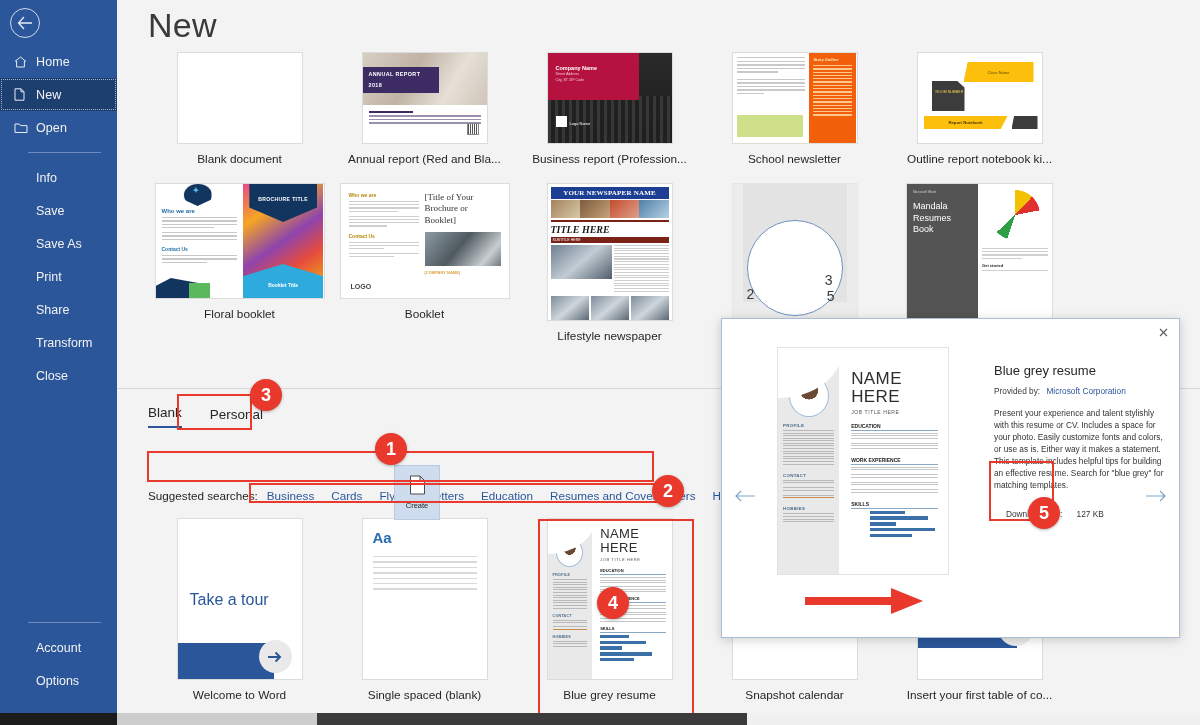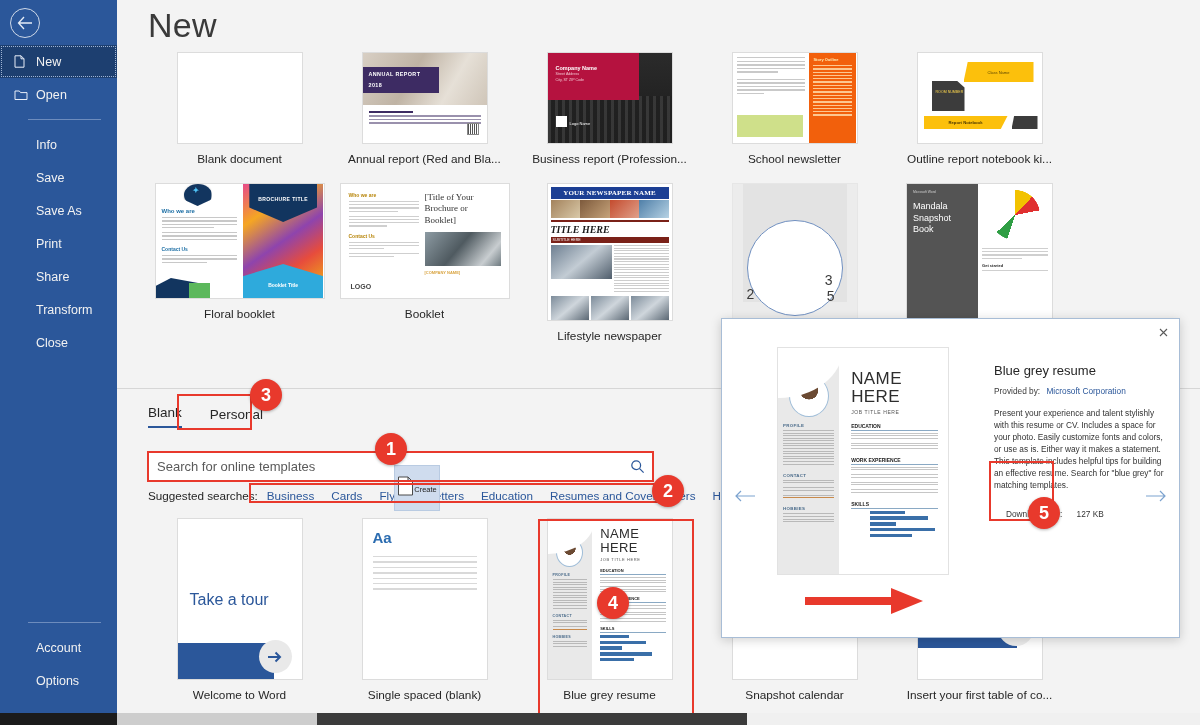--- a/index.html
+++ b/index.html
@@ -236,42 +236,50 @@
   #dlg-prev { left:10px; } #dlg-next { right:10px; }
   #dlg-thumb { position:absolute; left:55px; top:28px; }
   #dlg-info { position:absolute; left:272px; top:44px; width:175px; }
   #dlg-title { font-size:13px; font-weight:400; color:#262626; }
   #dlg-prov { font-size:8.3px; color:#3a3a3a; margin-top:8px; }
   #dlg-prov b { color:#2b579a; font-weight:400; margin-left:4px; }
   #dlg-desc { font-size:8.3px; color:#333; line-height:1.45; margin-top:11px; }
   #dlg-size { font-size:8.3px; color:#333; margin-top:18px; }
   #dlg-size span { margin-left:12px; }
   #create-btn {
-    position:absolute; left:277px; top:465px; width:46px; height:46px;
-    background:#cfdcee; border:1px solid #b9cbe2; display:flex; flex-direction:row;
+    position:absolute; left:277px; top:465px; width:46px; height:55px;
+    background:#cfdcee; border:1px solid #b9cbe2; display:flex; flex-direction:column;
     align-items:center; justify-content:center; cursor:pointer;
   }
   #create-btn .lbl { font-size:7.5px; color:#222; margin-top:2px; }
   
   #hscroll { position:absolute; left:117px; bottom:0; right:0; height:12px; background:#f0f0f0; }
   #hscroll .thumbb { position:absolute; left:200px; top:0; width:430px; height:12px; background:#3b3b3b; }
   #hscroll .left { position:absolute; left:0; top:0; width:200px; height:12px; background:#cdcdcd; }
   #botstrip { position:absolute; left:0; bottom:0; width:117px; height:12px; background:#1b1b1b; }
 </style>
 </head>
 <body>
 
 <div id="sidebar">
   <div id="back-btn">
     <svg width="16" height="14" viewBox="0 0 16 14">
         <path d="M7 1 L1.5 7 L7 13 M1.5 7 H15" stroke="#e6edf7" stroke-width="1.3" fill="none"></path>
       </svg>
   </div>
 
   <div class="nav-top">
+    <div class="nav-item">
+      <span class="ico">
+        <svg width="13" height="12" viewBox="0 0 13 12">
+            <path d="M1 5.5 L6.5 1 L12 5.5 M2.6 5 V11 H10.4 V5" stroke="#e8eef8" stroke-width="1" fill="none"></path>
+          </svg>
+      </span>
+      <span>Home</span>
+    </div>
     <div class="nav-item selected">
       <span class="ico">
         <svg width="11" height="13" viewBox="0 0 11 13">
             <path d="M1 .8 H7 L10 3.8 V12.2 H1 Z M7 .8 V3.8 H10" stroke="#e8eef8" stroke-width="1" fill="none"></path>
           </svg>
       </span>
       <span>New</span>
     </div>
     <div class="nav-item">
       <span class="ico">
@@ -555,21 +563,21 @@
         </div>
       </div>
       <div class="tlabel"></div>
     </div>
 
     <div class="tcell">
       <div class="tthumb">
         <div class="th-mand">
           <div class="left">
             <div class="ms">Microsoft Word</div>
-            <h6>Mandala Snapshot Book</h6>
+            <h6>Mandala Resumes Book</h6>
           </div>
           <div class="right">
             <div class="art"></div>
             <i style="margin-top:6px"></i>
               <i></i>
               <i></i>
               <i style="width:60%"></i>
             <b>Get started</b>
             <i></i>
           </div>
@@ -579,29 +587,20 @@
     </div>
   </div>
 
   <div id="divider"></div>
 
   <div id="tabs">
     <div class="tab active">Blank</div>
     <div class="tab">Personal</div>
   </div>
 
-  <div id="search-wrap">
-    <input id="search-input" type="text" placeholder="Search for online templates" style="">
-    <div id="search-btn">
-      <svg width="15" height="15" viewBox="0 0 15 15">
-          <circle cx="6.2" cy="6.2" r="4.4" fill="none" stroke="#2b579a" stroke-width="1.25"></circle>
-          <path d="M9.6 9.6 L13.6 13.6" stroke="#2b579a" stroke-width="1.25"></path>
-        </svg>
-    </div>
-  </div>
 
   <div id="suggested">
     <span class="lab">Suggested searches:</span>
     <a>Business</a>
     <a>Cards</a>
     <a>Flyers</a>
     <a>Letters</a>
     <a>Education</a>
     <a>Resumes and Cover Letters</a>
     <a>Holiday</a>

